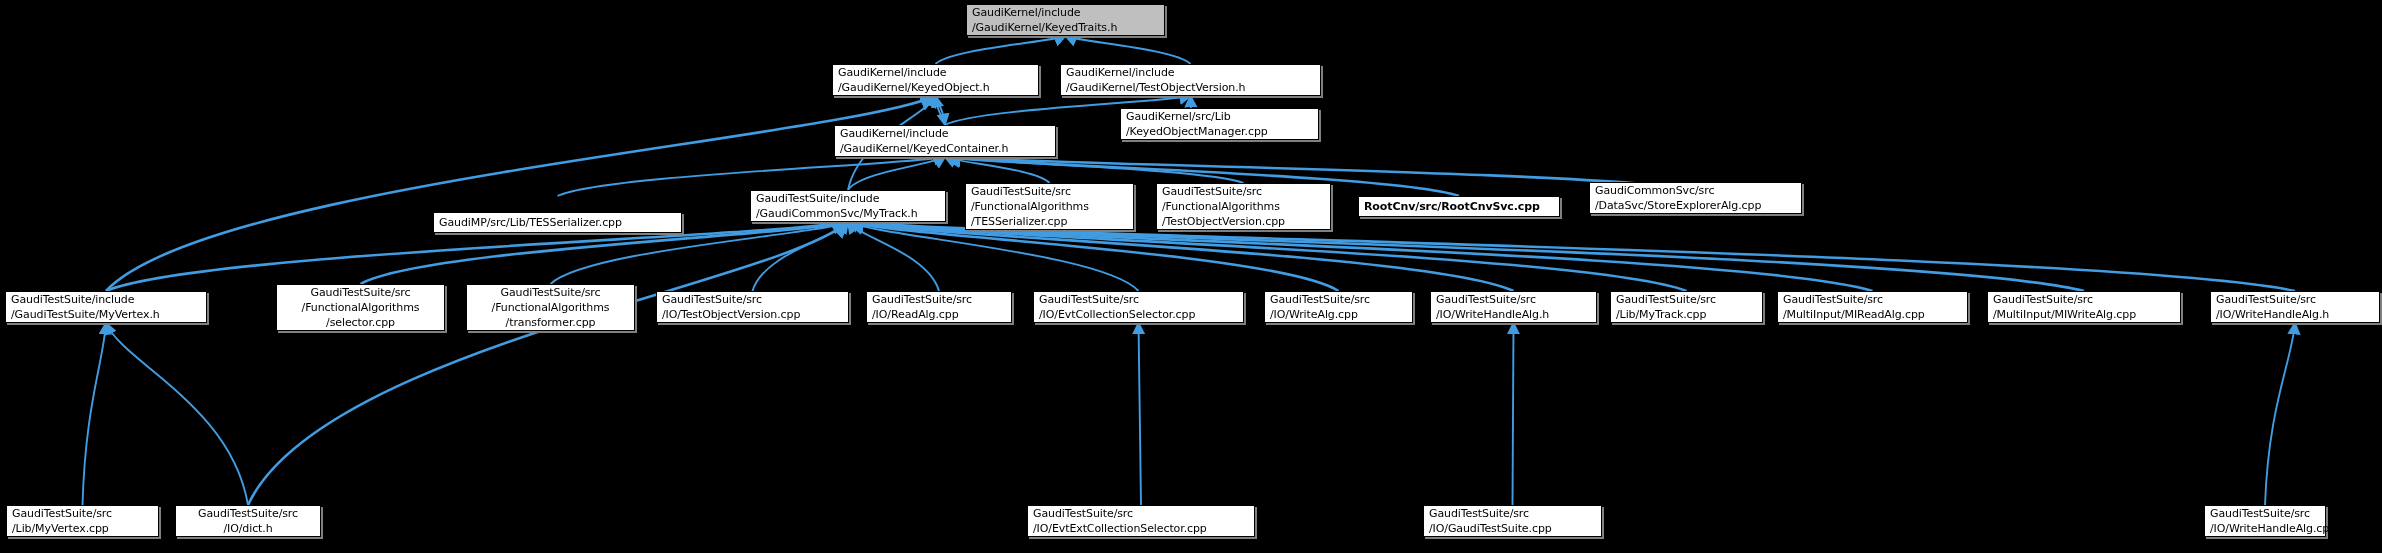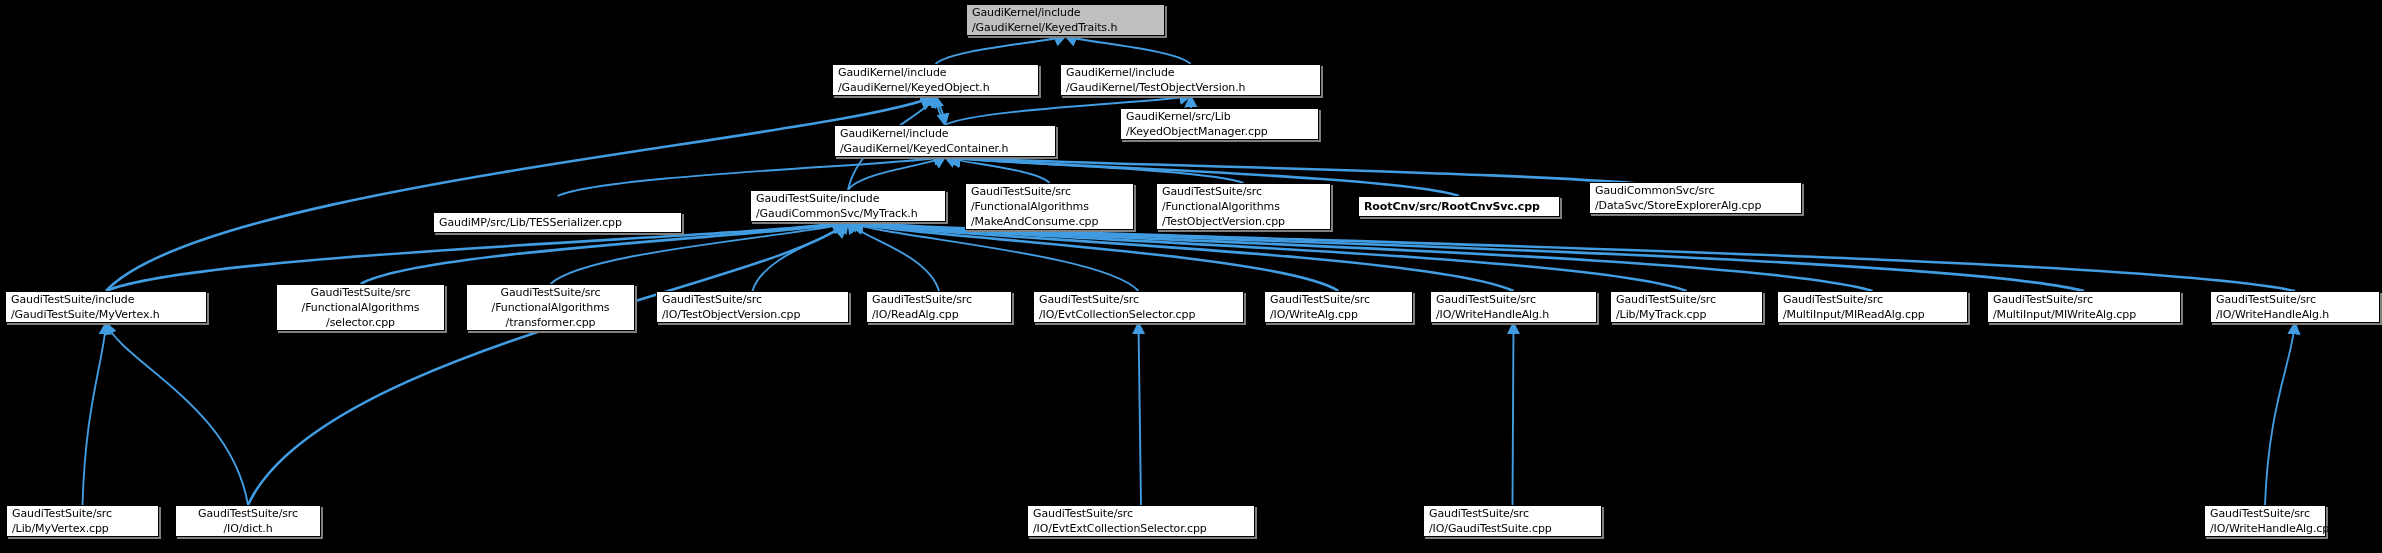--- a/index.html
+++ b/index.html
@@ -123,21 +123,21 @@
       <div class="node align-left" style="left: 433px; top: 188px; width: 249px; height: 21px; margin-top: 24px;">
         <span class="nline">GaudiMP/src/Lib/TESSerializer.cpp</span>
       </div>
       <div class="node align-left" style="left: 750px; top: 190px; width: 196px; height: 32px;">
         <span class="nline">GaudiTestSuite/include</span>
         <span class="nline">/GaudiCommonSvc/MyTrack.h</span>
       </div>
       <div class="node align-left" style="left: 965px; top: 183px; width: 169px; height: 47px;">
         <span class="nline">GaudiTestSuite/src</span>
         <span class="nline">/FunctionalAlgorithms</span>
-        <span class="nline">/MakeAndConsume.cpp</span>
+        <span class="nline">/TESSerializer.cpp</span>
       </div>
       <div class="node align-left" style="left: 1156px; top: 183px; width: 175px; height: 47px;">
         <span class="nline">GaudiTestSuite/src</span>
         <span class="nline">/FunctionalAlgorithms</span>
         <span class="nline">/TestObjectVersion.cpp</span>
       </div>
       <div class="node align-left" style="left: 1358px; top: 196px; width: 202px; height: 21px; font-weight: bold;">
         <span class="nline">RootCnv/src/RootCnvSvc.cpp</span>
       </div>
       <div class="node align-left" style="left: 1589px; top: 182px; width: 213px; height: 32px;">

